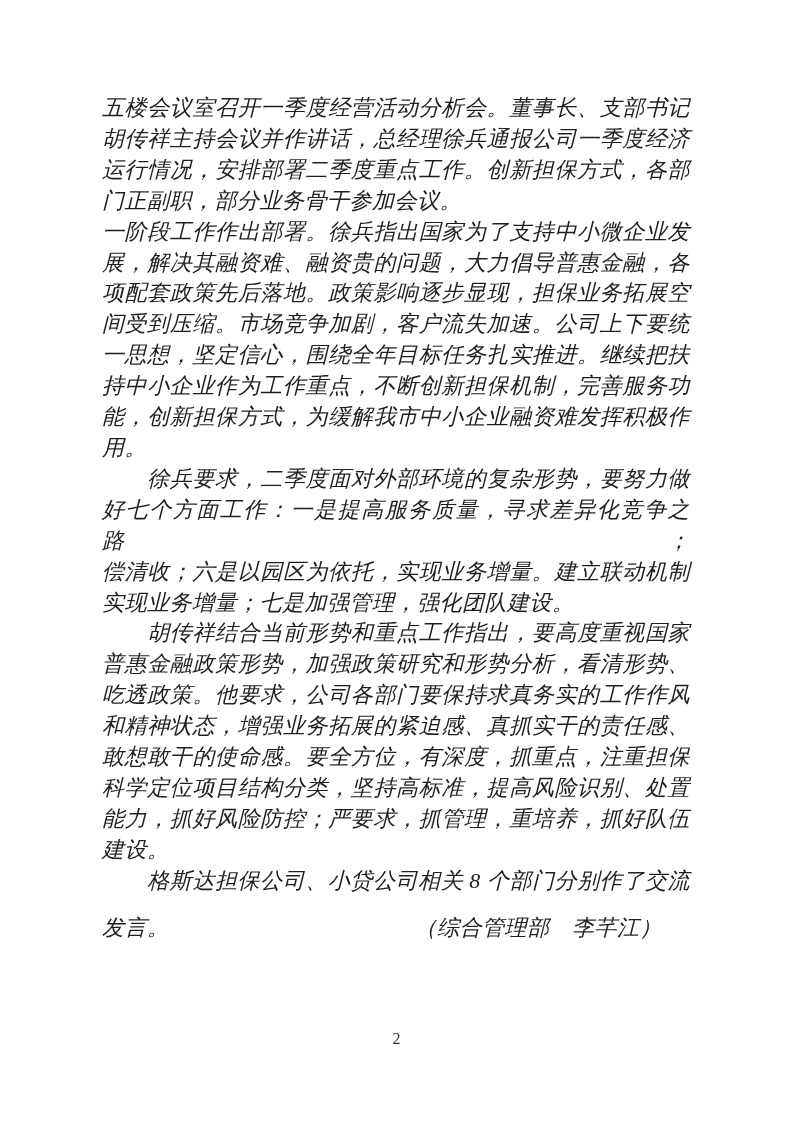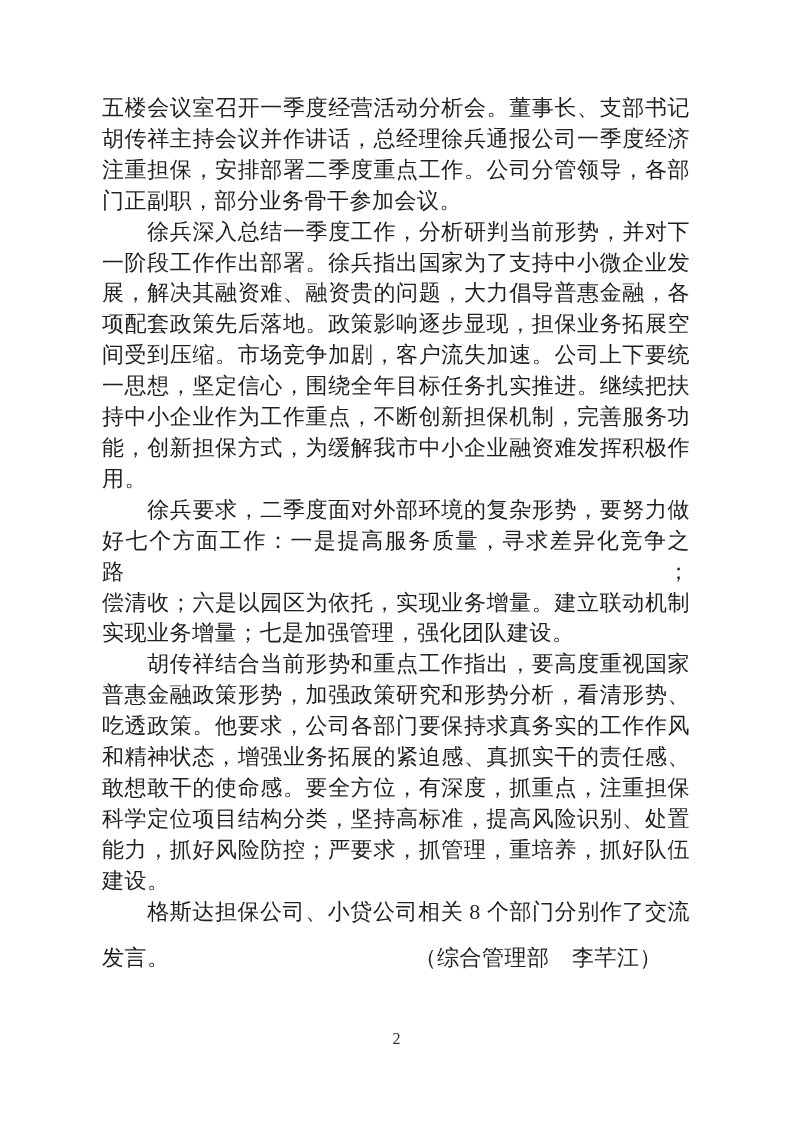--- a/index.html
+++ b/index.html
@@ -17,20 +17,21 @@
     color: #1f1f1f;
   }
   .doc-body {
     position: absolute;
     left: 102px;
     top: 93px;
     width: 588px;
     font-size: 22px;
     line-height: 30.9px;
     letter-spacing: 0.5px;
+    font-style: italic;
   }
   .line {
     text-align: justify;
     text-align-last: justify;
     -moz-text-align-last: justify;
     white-space: pre-wrap;
   }
   .line.last {
     text-align: left;
     text-align-last: left;
@@ -57,23 +58,22 @@
   }
 </style>
 </head>
 <body>
 
 <div class="page">
   <div class="doc-body">
     <div id="paragraphs">
         <div class="line">五楼会议室召开一季度经营活动分析会。董事长、支部书记</div>
         <div class="line">胡传祥主持会议并作讲话，总经理徐兵通报公司一季度经济</div>
-        <div class="line">注重担保，安排部署二季度重点工作。公司分管领导，各部</div>
+        <div class="line">运行情况，安排部署二季度重点工作。创新担保方式，各部</div>
         <div class="line last">门正副职，部分业务骨干参加会议。</div>
-        <div class="line">　　徐兵深入总结一季度工作，分析研判当前形势，并对下</div>
         <div class="line">一阶段工作作出部署。徐兵指出国家为了支持中小微企业发</div>
         <div class="line">展，解决其融资难、融资贵的问题，大力倡导普惠金融，各</div>
         <div class="line">项配套政策先后落地。政策影响逐步显现，担保业务拓展空</div>
         <div class="line">间受到压缩。市场竞争加剧，客户流失加速。公司上下要统</div>
         <div class="line">一思想，坚定信心，围绕全年目标任务扎实推进。继续把扶</div>
         <div class="line">持中小企业作为工作重点，不断创新担保机制，完善服务功</div>
         <div class="line">能，创新担保方式，为缓解我市中小企业融资难发挥积极作</div>
         <div class="line last">用。</div>
         <div class="line">　　徐兵要求，二季度面对外部环境的复杂形势，要努力做</div>
         <div class="line">好七个方面工作：一是提高服务质量，寻求差异化竞争之路；</div>

